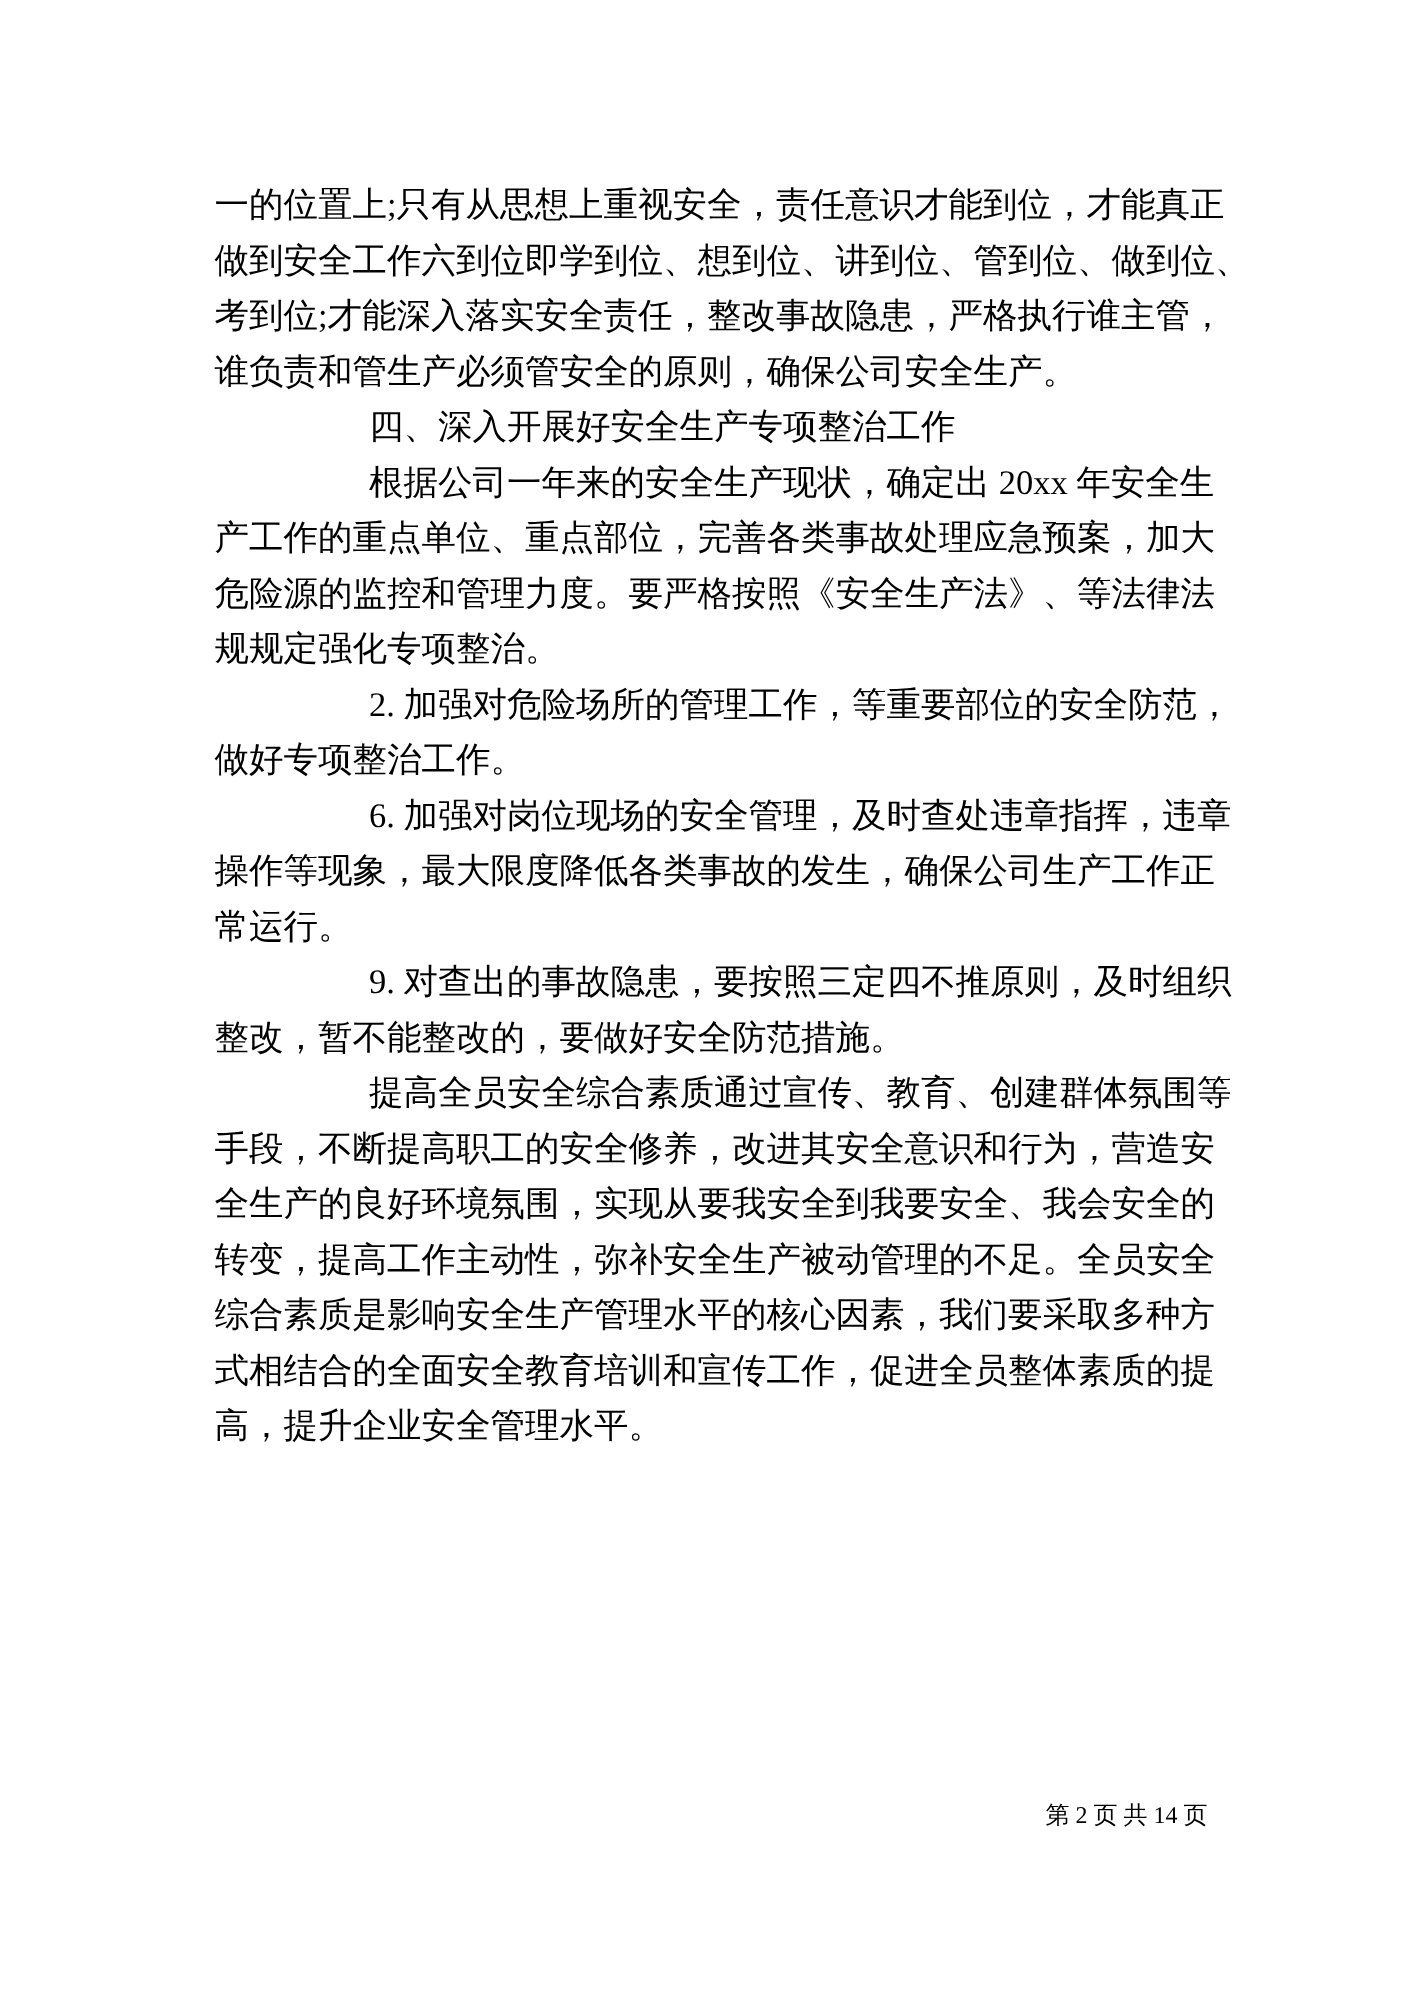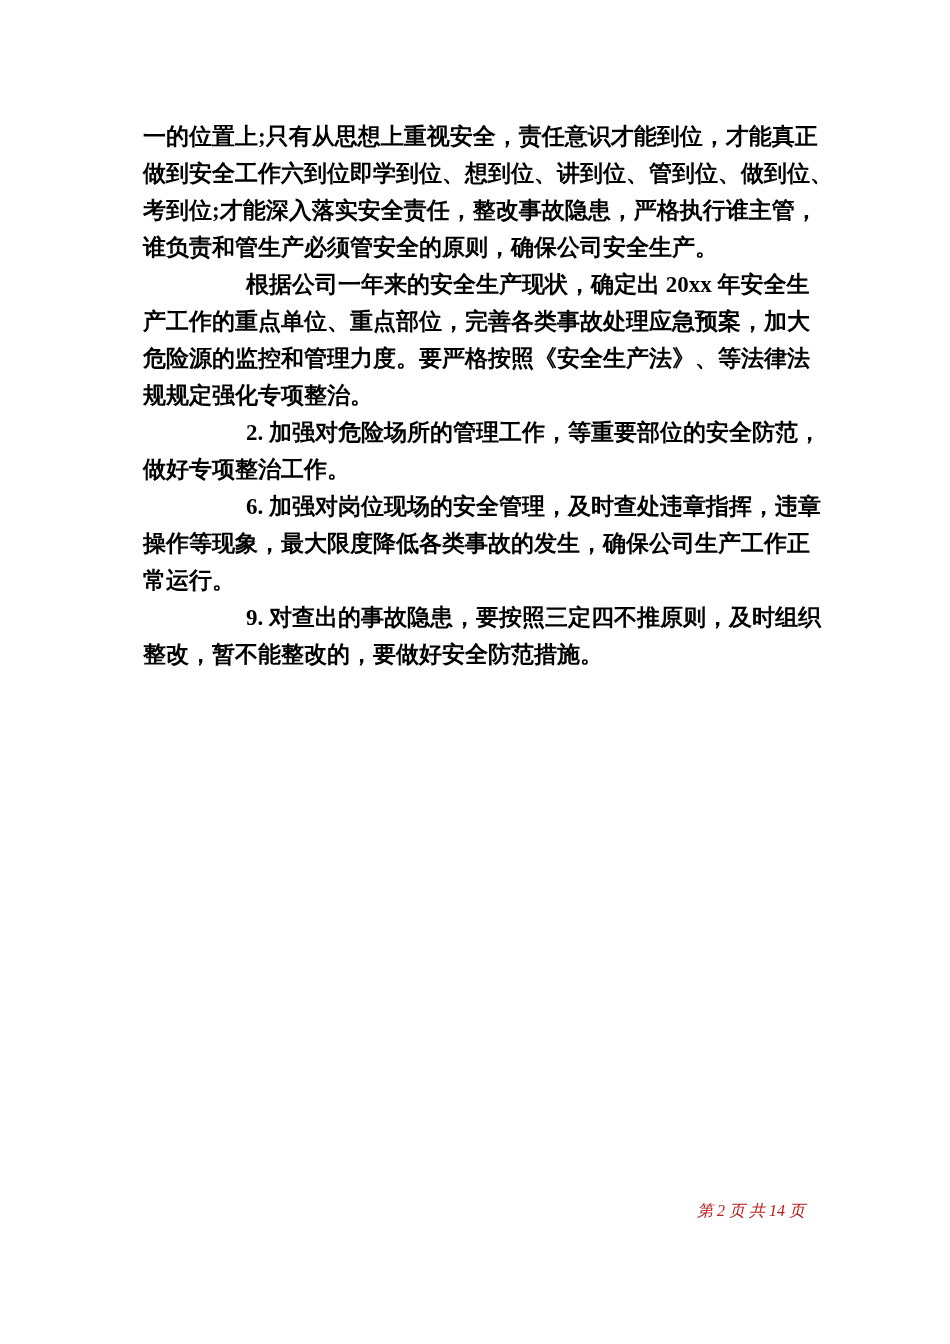--- a/index.html
+++ b/index.html
@@ -23,52 +23,58 @@
     width: 700px;
     font-size: 23px;
     line-height: 37px;
     letter-spacing: 0;
   }
   .content p {
     margin: 0;
     padding: 0;
     white-space: pre-line;
     text-align: left;
-    font-weight: bold;
   }
   .content p.indent {
     text-indent: 103px;
   }
   .footer {
     position: absolute;
     top: 1200px;
     right: 145px;
     font-size: 16px;
     line-height: 22px;
-    color: #b91c1c;
-    font-style: italic;
+    color: #000000;
   }
 </style>
 </head>
 <body>
 
 <div class="page">
   <div class="content">
       <p class="">一的位置上;只有从思想上重视安全，责任意识才能到位，才能真正
 做到安全工作六到位即学到位、想到位、讲到位、管到位、做到位、
 考到位;才能深入落实安全责任，整改事故隐患，严格执行谁主管，
 谁负责和管生产必须管安全的原则，确保公司安全生产。</p>
+      <p class="indent">四、深入开展好安全生产专项整治工作</p>
       <p class="indent">根据公司一年来的安全生产现状，确定出 20xx 年安全生
 产工作的重点单位、重点部位，完善各类事故处理应急预案，加大
 危险源的监控和管理力度。要严格按照《安全生产法》、等法律法
 规规定强化专项整治。</p>
       <p class="indent">2. 加强对危险场所的管理工作，等重要部位的安全防范，
 做好专项整治工作。</p>
       <p class="indent">6. 加强对岗位现场的安全管理，及时查处违章指挥，违章
 操作等现象，最大限度降低各类事故的发生，确保公司生产工作正
 常运行。</p>
       <p class="indent">9. 对查出的事故隐患，要按照三定四不推原则，及时组织
 整改，暂不能整改的，要做好安全防范措施。</p>
+      <p class="indent">提高全员安全综合素质通过宣传、教育、创建群体氛围等
+手段，不断提高职工的安全修养，改进其安全意识和行为，营造安
+全生产的良好环境氛围，实现从要我安全到我要安全、我会安全的
+转变，提高工作主动性，弥补安全生产被动管理的不足。全员安全
+综合素质是影响安全生产管理水平的核心因素，我们要采取多种方
+式相结合的全面安全教育培训和宣传工作，促进全员整体素质的提
+高，提升企业安全管理水平。</p>
     </div>
   <div class="footer">
     <span>第 2 页 共 14 页</span>
   </div>
 </div>
 
 </body></html>

